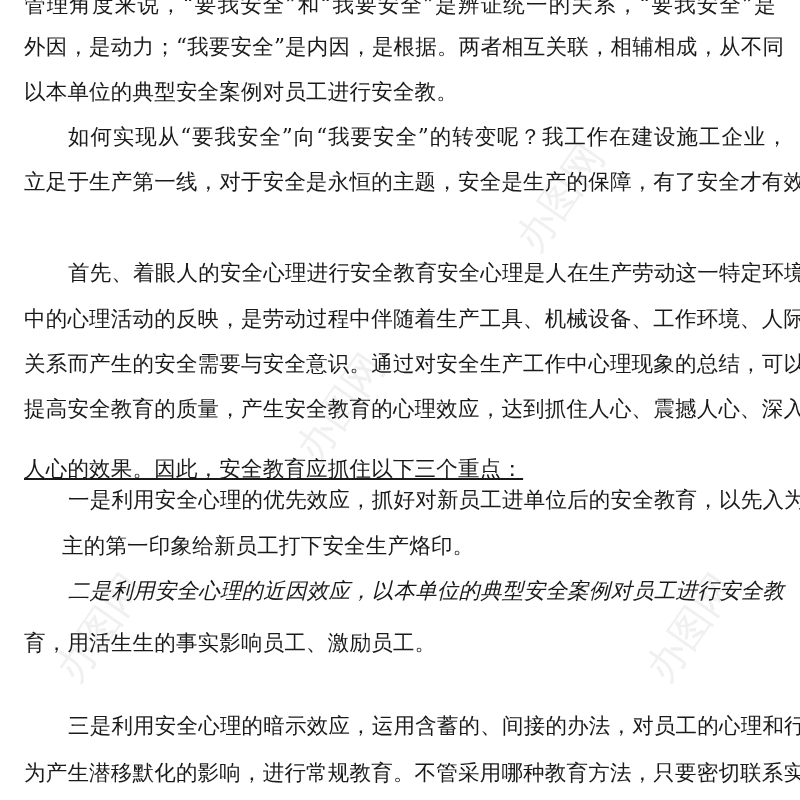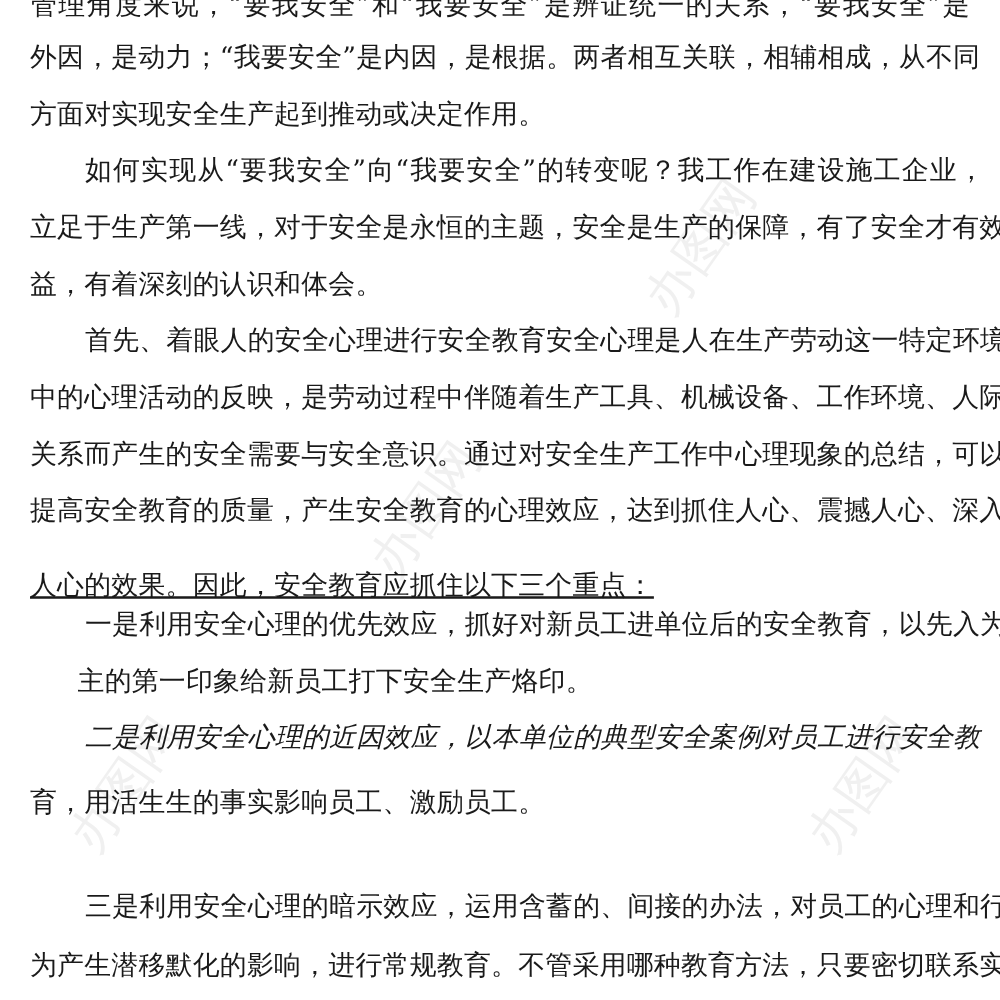--- a/index.html
+++ b/index.html
@@ -16,24 +16,23 @@
 </head>
 <body>
 
 <div class="page" id="page">
     <div class="wm" style="left: 500px; top: 170px;">办图网</div>
     <div class="wm" style="left: 280px; top: 380px;">办图网</div>
     <div class="wm" style="left: 40px; top: 600px;">办图网</div>
     <div class="wm" style="left: 630px; top: 600px;">办图网</div>
     <div class="line" style="top: -8px;">管理角度来说，“要我安全”和“我要安全”是辨证统一的关系，“要我安全”是</div>
     <div class="line" style="top: 34px;">外因，是动力；“我要安全”是内因，是根据。两者相互关联，相辅相成，从不同</div>
-    <div class="line last" style="top: 79px;">方面对实现安全生产起到推动或决定作用。</div>
+    <div class="line last" style="top: 79px;">以本单位的典型安全案例对员工进行安全教。</div>
     <div class="line indent" style="top: 124px;">如何实现从“要我安全”向“我要安全”的转变呢？我工作在建设施工企业，</div>
     <div class="line" style="top: 169px; font-family: Liberation Serif, serif;">立足于生产第一线，对于安全是永恒的主题，安全是生产的保障，有了安全才有效</div>
-    <div class="line last" style="top: 215px;">益，有着深刻的认识和体会。</div>
     <div class="line indent" style="top: 260px;">首先、着眼人的安全心理进行安全教育安全心理是人在生产劳动这一特定环境</div>
     <div class="line" style="top: 306px;">中的心理活动的反映，是劳动过程中伴随着生产工具、机械设备、工作环境、人际</div>
     <div class="line" style="top: 351px;">关系而产生的安全需要与安全意识。通过对安全生产工作中心理现象的总结，可以</div>
     <div class="line" style="top: 396px;">提高安全教育的质量，产生安全教育的心理效应，达到抓住人心、震撼人心、深入</div>
     <div class="line last" style="top: 456px; text-decoration: underline;">人心的效果。因此，安全教育应抓住以下三个重点：</div>
     <div class="line indent" style="top: 487px;">一是利用安全心理的优先效应，抓好对新员工进单位后的安全教育，以先入为</div>
     <div class="line last" style="top: 533px; margin-left: 38px;">主的第一印象给新员工打下安全生产烙印。</div>
     <div class="line indent last" style="top: 578px; font-style: italic;">二是利用安全心理的近因效应，以本单位的典型安全案例对员工进行安全教</div>
     <div class="line last" style="top: 630px;">育，用活生生的事实影响员工、激励员工。</div>
     <div class="line indent" style="top: 713px;">三是利用安全心理的暗示效应，运用含蓄的、间接的办法，对员工的心理和行</div>

